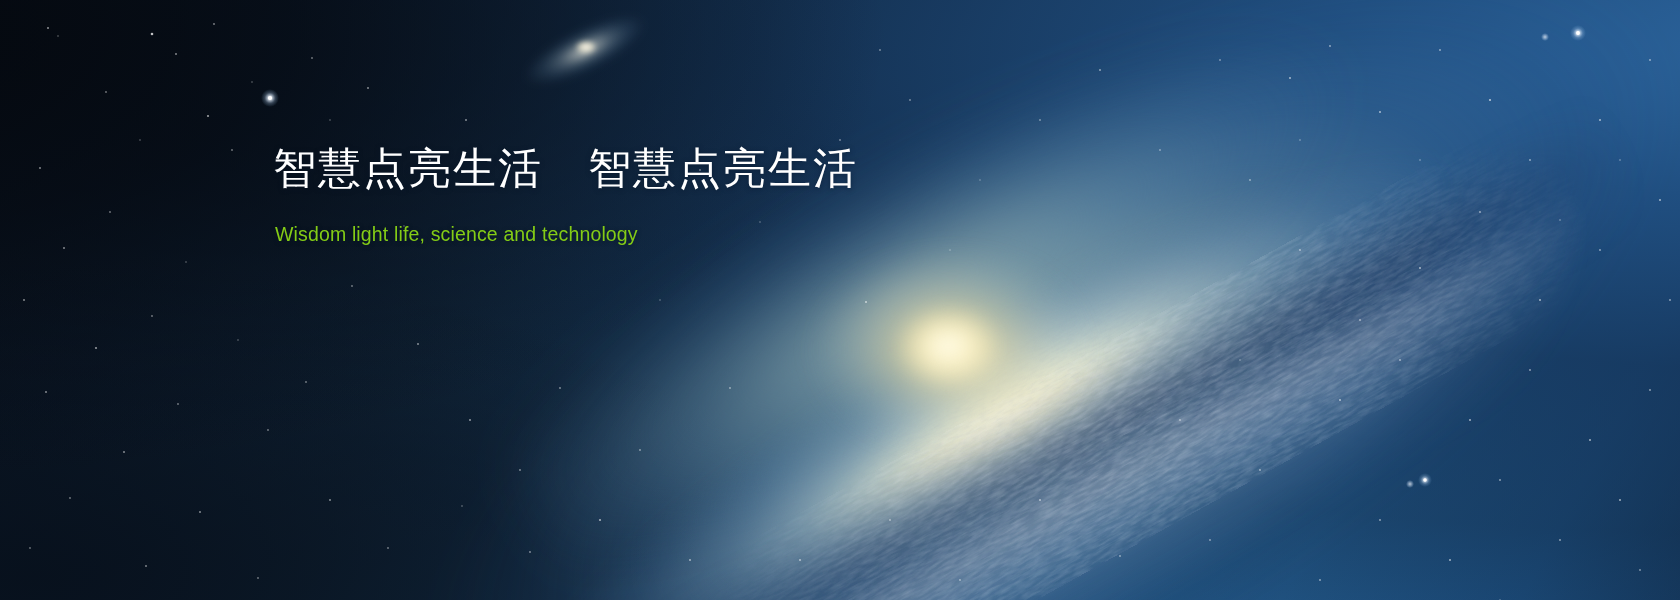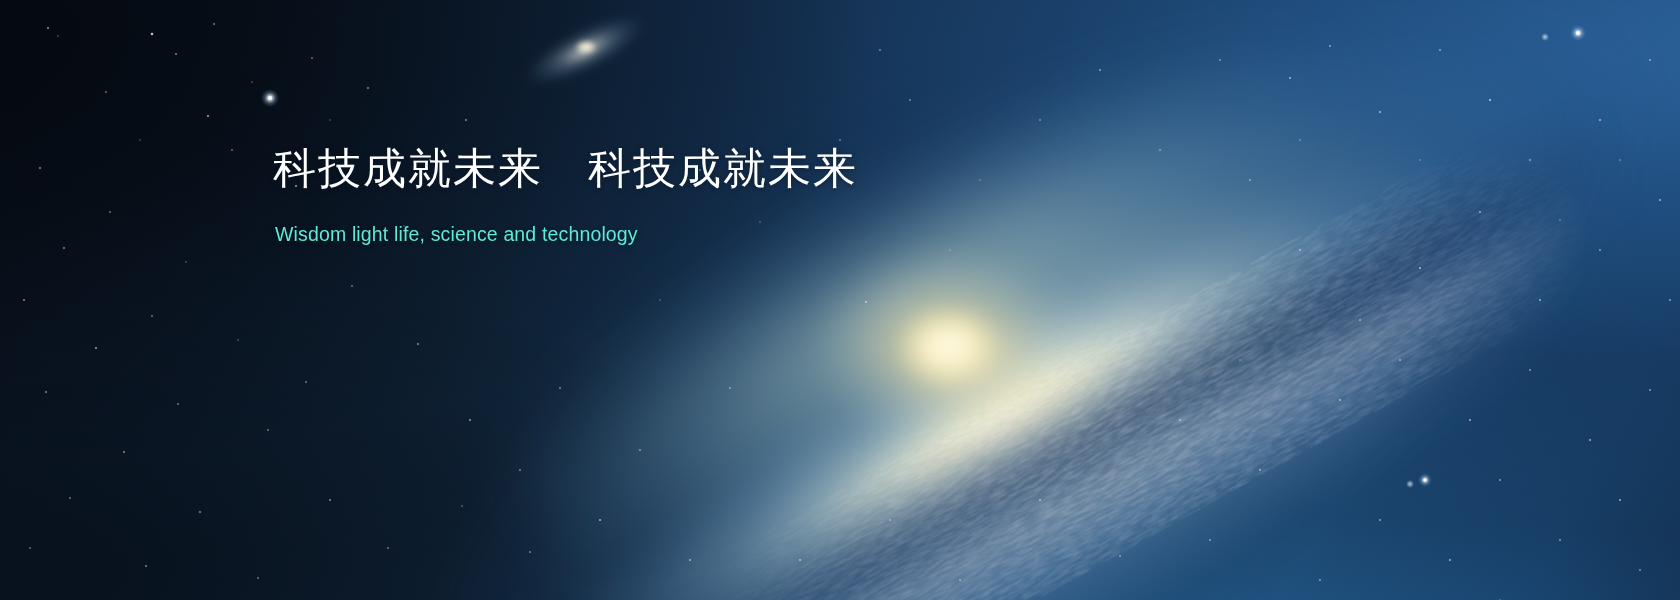--- a/index.html
+++ b/index.html
@@ -226,21 +226,21 @@
     letter-spacing: 2px;
     color: #ffffff;
     white-space: pre;
     text-shadow: 0 1px 5px rgba(6,20,40,0.55);
   }
   #subtitle {
     margin: 23px 0 0 2px;
     font-size: 19.5px;
     font-weight: 400;
     line-height: 30px;
-    color: #5eead4;
+    color: #84cc16;
     letter-spacing: 0.15px;
     text-shadow: 0 1px 4px rgba(6,20,40,0.5);
   }
   #subtitle div { white-space: nowrap; }
 </style>
 </head>
 <body>
 
 <div id="banner">
 
@@ -412,19 +412,19 @@
       <circle cx="1300" cy="140" r="0.8" opacity=".5"></circle>
       <circle cx="1560" cy="220" r="0.8" opacity=".5"></circle>
       <circle cx="1620" cy="160" r="0.8" opacity=".5"></circle>
       <circle cx="1420" cy="160" r="0.8" opacity=".5"></circle>
       <circle cx="1500" cy="600" r="0.8" opacity=".45"></circle>
       <circle cx="1640" cy="570" r="0.9" opacity=".5"></circle>
     </g>
   </svg>
 
   <div id="copy">
-    <h1 id="headline">科技成就未来　科技成就未来</h1>
+    <h1 id="headline">智慧点亮生活　智慧点亮生活</h1>
     <div id="subtitle">
       <div>Wisdom light life, science and technology</div>
     </div>
   </div>
 
 </div>
 
 </body></html>

